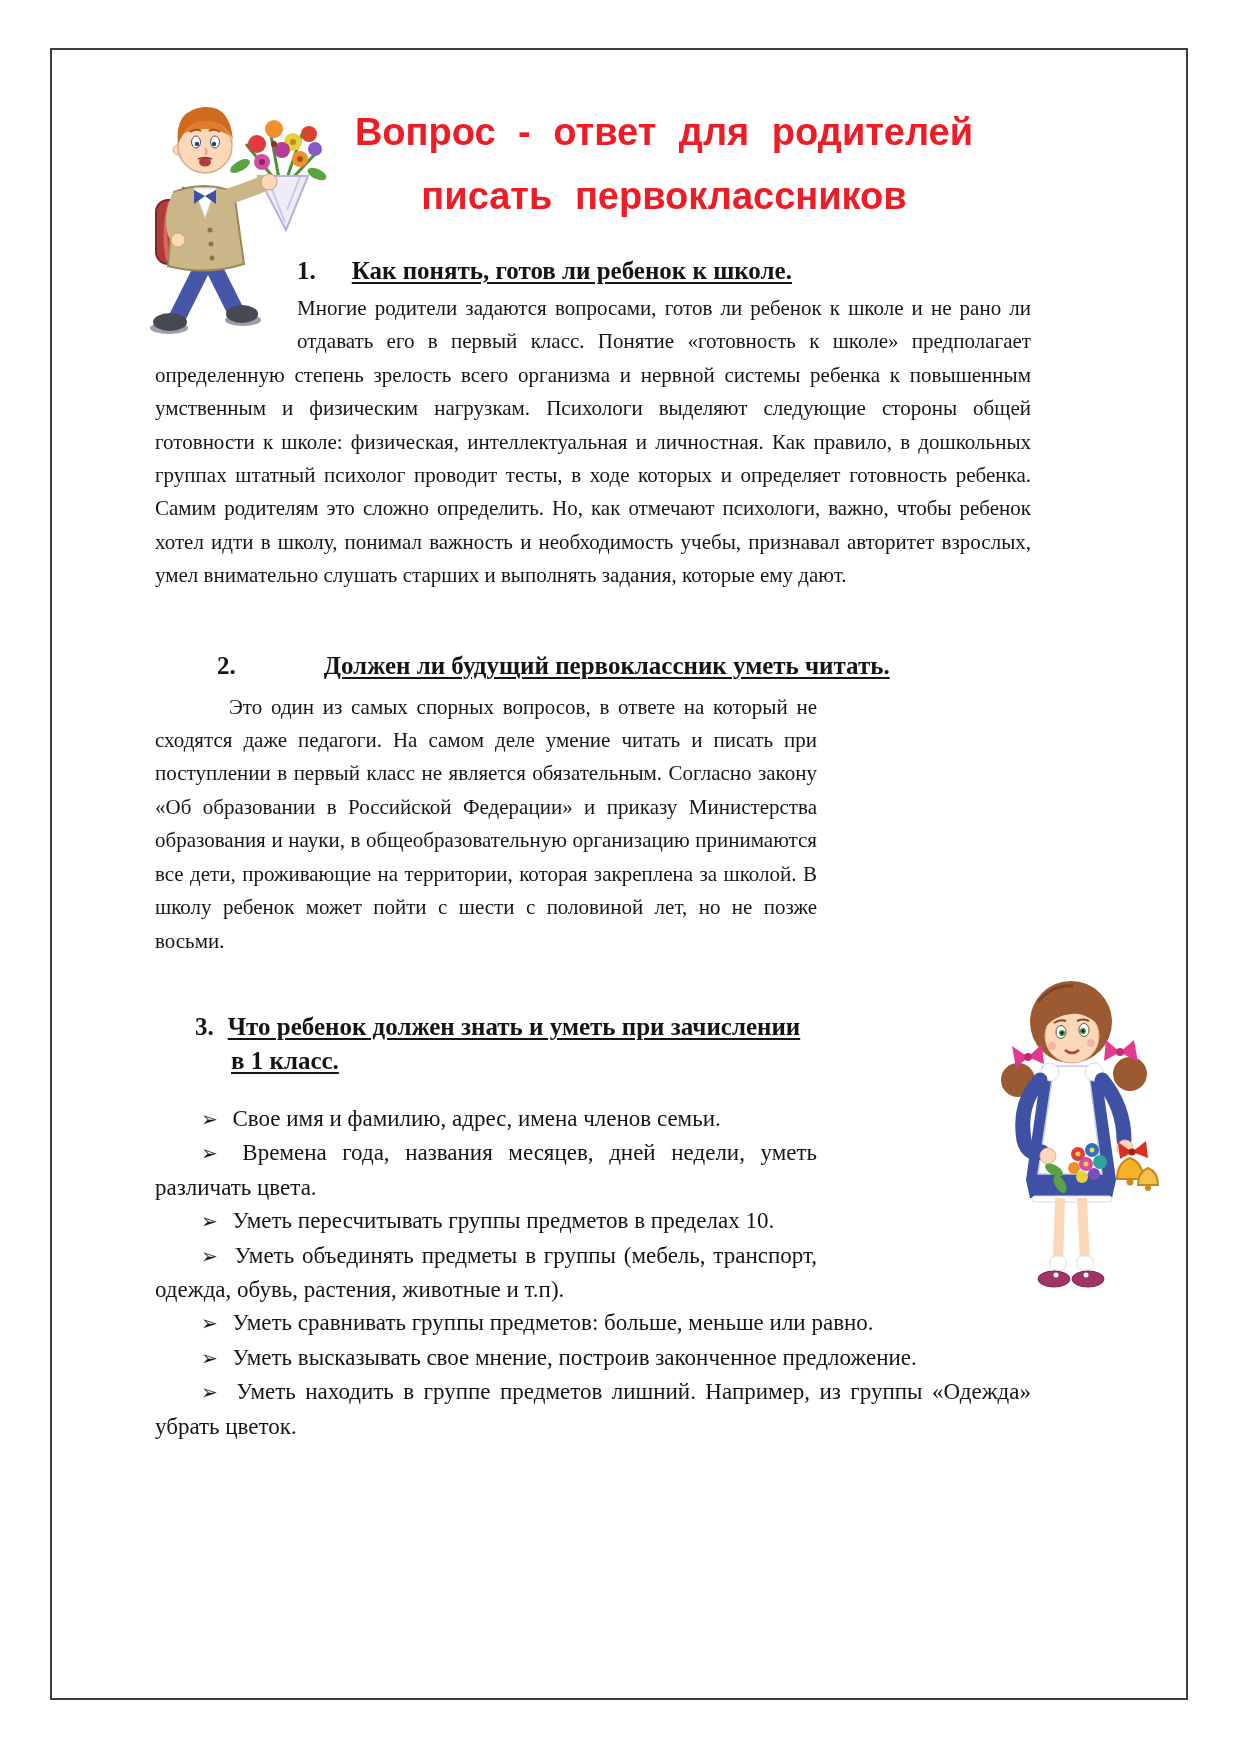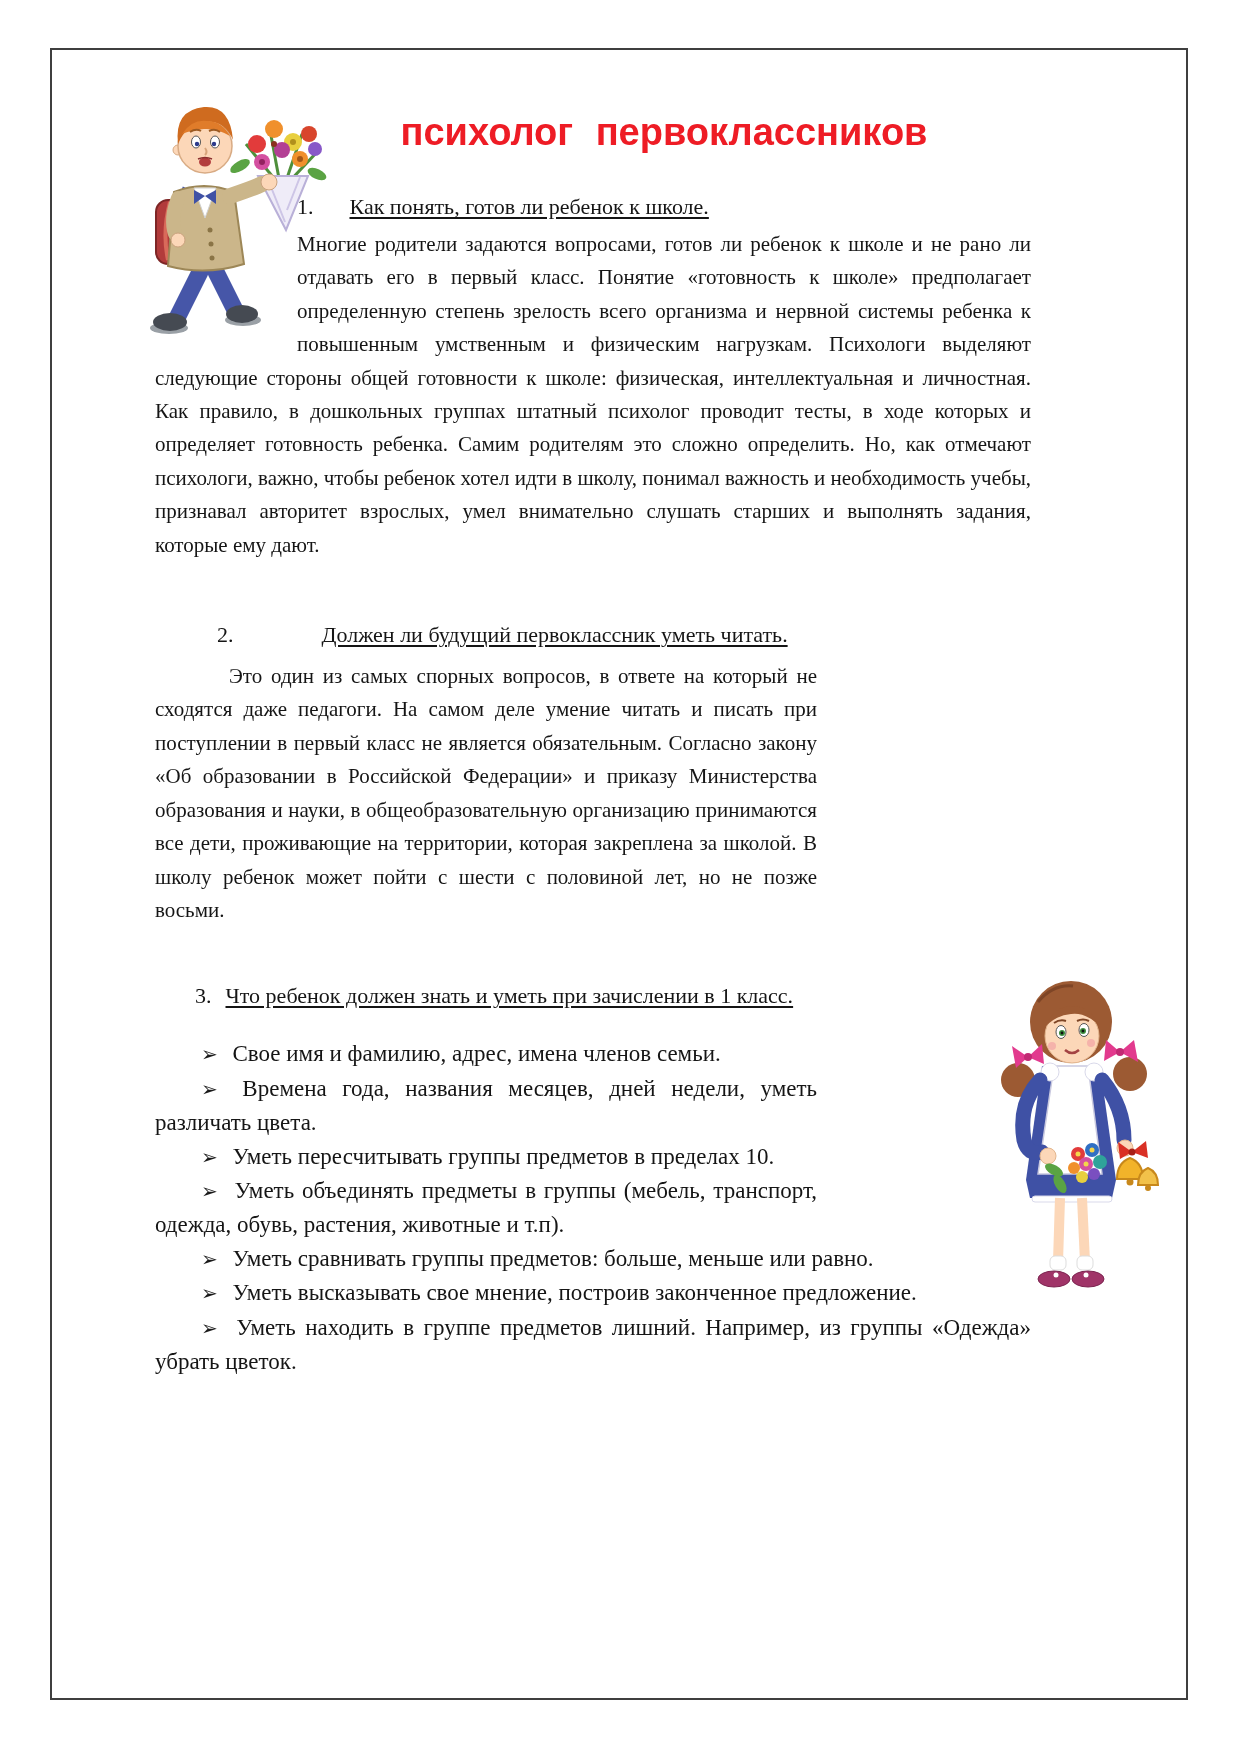--- a/index.html
+++ b/index.html
@@ -11,21 +11,21 @@
 
   .boy-spacer{float:left;width:142px;height:252px;}
   .girl-spacer{float:right;width:214px;height:408px;margin-top:180px;}
 
   .title{margin:8px 0 0 0;text-align:center;
          font-family:"Liberation Sans","DejaVu Sans",sans-serif;
          font-weight:bold;font-size:38px;line-height:64px;color:#ee1c25;
          word-spacing:12px;}
   .title .tline{display:block;}
 
-  .h{font-weight:normal;font-size:22px;line-height:34px;}
+  .h{font-weight:bold;font-size:25px;line-height:34px;}
   .h .num{text-decoration:none;}
   .h .htxt{text-decoration:underline;text-decoration-thickness:2px;text-underline-offset:3px;}
   .h1{margin-top:26px;padding-left:4px;}
   .h1 .num{margin-right:36px;}
   .h2{margin-top:56px;}
   .h2 .num{margin-left:62px;margin-right:88px;}
   .h3{margin-top:52px;padding-left:76px;text-indent:-36px;}
   .h3 .num{margin-right:14px;}
 
   .para{margin:0;font-size:21px;line-height:33.4px;text-align:justify;}
@@ -184,21 +184,22 @@
       <ellipse cx="110" cy="317" rx="16" ry="8" fill="#a03468" stroke="#7c2450"></ellipse>
       <circle cx="78" cy="313" r="2.5" fill="#ffffff"></circle>
         <circle cx="108" cy="313" r="2.5" fill="#ffffff"></circle>
     </svg>
   </div>
 
   <div class="content">
     <div class="boy-spacer"></div>
 
     <h1 class="title">
-      <span class="tline">психолог первоклассников</span>
+      <span class="tline">Вопрос - ответ для родителей</span>
+      <span class="tline">писать первоклассников</span>
     </h1>
 
     <div class="h h1">
       <span class="num">1.</span><span class="htxt">Как понять, готов ли ребенок к школе.</span>
     </div>
     <p class="para p1">Многие родители задаются вопросами, готов ли ребенок к школе и не рано ли отдавать его в первый класс. Понятие «готовность к школе» предполагает определенную степень зрелость всего организма и нервной системы ребенка к повышенным умственным и физическим нагрузкам. Психологи выделяют следующие стороны общей готовности к школе: физическая, интеллектуальная и личностная. Как правило, в дошкольных группах штатный психолог проводит тесты, в ходе которых и определяет готовность ребенка. Самим родителям это сложно определить. Но, как отмечают психологи, важно, чтобы ребенок хотел идти в школу, понимал важность и необходимость учебы, признавал авторитет взрослых, умел внимательно слушать старших и выполнять задания, которые ему дают.</p>
 
     <div class="h h2">
       <span class="num">2.</span><span class="htxt">Должен ли будущий первоклассник уметь читать.</span>
     </div>

